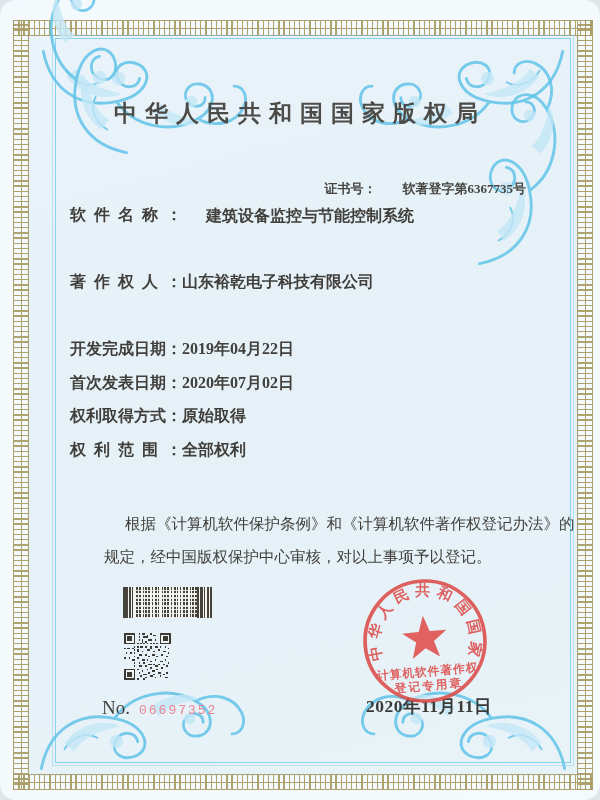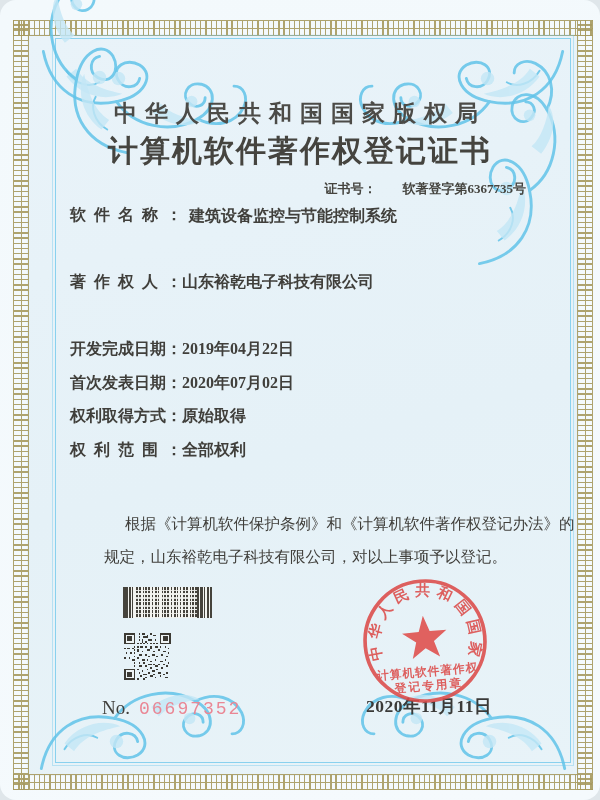--- a/index.html
+++ b/index.html
@@ -57,40 +57,40 @@
   .authority{position:absolute;left:0;right:0;top:98px;text-align:center;
     font-size:23px;font-weight:700;letter-spacing:8px;color:#4c4b47;}
   .cert-title{position:absolute;left:0;right:0;top:131px;text-align:center;
     font-size:30px;font-weight:700;letter-spacing:2px;color:#45443f;}
   .certno-line{position:absolute;right:74px;top:180px;font-size:13px;font-weight:700;color:#45443f;}
   .certno-line .no{margin-left:26px;}
   
   .row{position:absolute;left:70px;font-size:16px;font-weight:700;color:#403f3b;white-space:nowrap;}
   .row .lbl{display:inline-block;width:112px;text-align:justify;text-align-last:justify;vertical-align:top;}
   .row .val{display:inline-block;vertical-align:top;}
-  .val-stack{display:inline-block;margin-left:7px;vertical-align:top;}
+  .val-stack{display:inline-block;margin-left:24px;vertical-align:top;}
   .val-stack div{line-height:22px;}
   .r1{top:205px}.r2{top:272px}.r3{top:339px}.r4{top:373px}.r5{top:406px}.r6{top:440px}.r7{top:474px}
   
   .statement{position:absolute;left:64px;top:507px;width:484px;font-size:15.5px;
     font-weight:400;color:#403f3b;line-height:33px;margin-left:40px;}
   .statement .l1{text-indent:21px;}
   
   .pdf417{position:absolute;left:123px;top:587px;width:89px;height:31px;display:flex;background:#f3f4f0;}
   .bc-start{width:13px;background:repeating-linear-gradient(90deg,#45433c 0 4.5px,#f3f4f0 4.5px 6px,#45433c 6px 7.5px,#f3f4f0 7.5px 9px,#45433c 9px 10px,#f3f4f0 10px 13px);}
   .bc-data{flex:1;background:
     repeating-linear-gradient(0deg,rgba(243,244,240,.95) 0 1.5px,transparent 1.5px 3.6px,rgba(243,244,240,.85) 3.6px 5px,transparent 5px 7.8px),
     repeating-linear-gradient(90deg,#45433c 0 2px,#f3f4f0 2px 3px,#45433c 3px 4.6px,#f3f4f0 4.6px 6.8px,#45433c 6.8px 7.8px,#f3f4f0 7.8px 9.4px);}
   .bc-stop{width:15px;background:repeating-linear-gradient(90deg,#45433c 0 1.6px,#f3f4f0 1.6px 3px,#45433c 3px 5.6px,#f3f4f0 5.6px 7px,#45433c 7px 8px,#f3f4f0 8px 10px);}
   .qr{position:absolute;left:124px;top:633px;width:47px;height:47px;}
   
   .serial{position:absolute;left:102px;top:697px;white-space:nowrap;}
   .serial .s-lbl{font-size:19px;color:#403f3b;}
   .serial .s-num{font-family:"Liberation Mono","DejaVu Sans Mono",monospace;
-    font-size:18px;letter-spacing:2px;color:#ea8694;margin-left:9px;}
+    font-size:13px;letter-spacing:2px;color:#ea8694;margin-left:9px;}
   .issue-date{position:absolute;left:366px;top:694px;font-size:17.5px;font-weight:700;
     letter-spacing:.5px;color:#3a3a38;}
   
   .seal{position:absolute;left:361px;top:577px;width:128px;height:128px;opacity:.88;
     transform:rotate(-5deg);}
 </style>
 </head>
 <body>
 
 <div class="page">
@@ -143,21 +143,20 @@
       <use href="#flourish"></use>
     </svg>
   <svg class="fl" style="left:34px;bottom:18px;transform:scaleY(-1)" width="215" height="104" viewBox="0 0 220 108">
       <use href="#flourish"></use>
     </svg>
   <svg class="fl" style="right:28px;bottom:18px;transform:scale(-1,-1)" width="215" height="104" viewBox="0 0 220 108">
       <use href="#flourish"></use>
     </svg>
 
   <div class="authority">中华人民共和国国家版权局</div>
-  <div class="cert-title">计算机软件著作权登记证书</div>
   <div class="certno-line">
     <span>证书号：</span><span class="no">软著登字第6367735号</span>
   </div>
 
   <div class="row r1">
     <span class="lbl">软件名称：</span><span class="val-stack"><div>建筑设备监控与节能控制系统</div></span>
   </div>
   <div class="row r2">
     <span class="lbl">著作权人：</span><span class="val">山东裕乾电子科技有限公司</span>
   </div>
@@ -169,21 +168,21 @@
   </div>
   <div class="row r5">
     <span class="lbl">权利取得方式：</span><span class="val">原始取得</span>
   </div>
   <div class="row r6">
     <span class="lbl">权利范围：</span><span class="val">全部权利</span>
   </div>
 
   <div class="statement">
     <div class="l1">根据《计算机软件保护条例》和《计算机软件著作权登记办法》的</div>
-    <div class="l2">规定，山东裕乾电子科技有限公司，对以上事项予以登记。</div>
+    <div class="l2">规定，经中国版权保护中心审核，对以上事项予以登记。</div>
   </div>
 
   <div class="pdf417">
     <div class="bc-start"></div>
     <div class="bc-data"></div>
     <div class="bc-stop"></div>
   </div>
   <svg class="qr" viewBox="0 0 29 29" shape-rendering="crispEdges">
     <g fill="#3c3a34">
       <path d="M0,0h7v7h-7z M22,0h7v7h-7z M0,22h7v7h-7z"></path>

